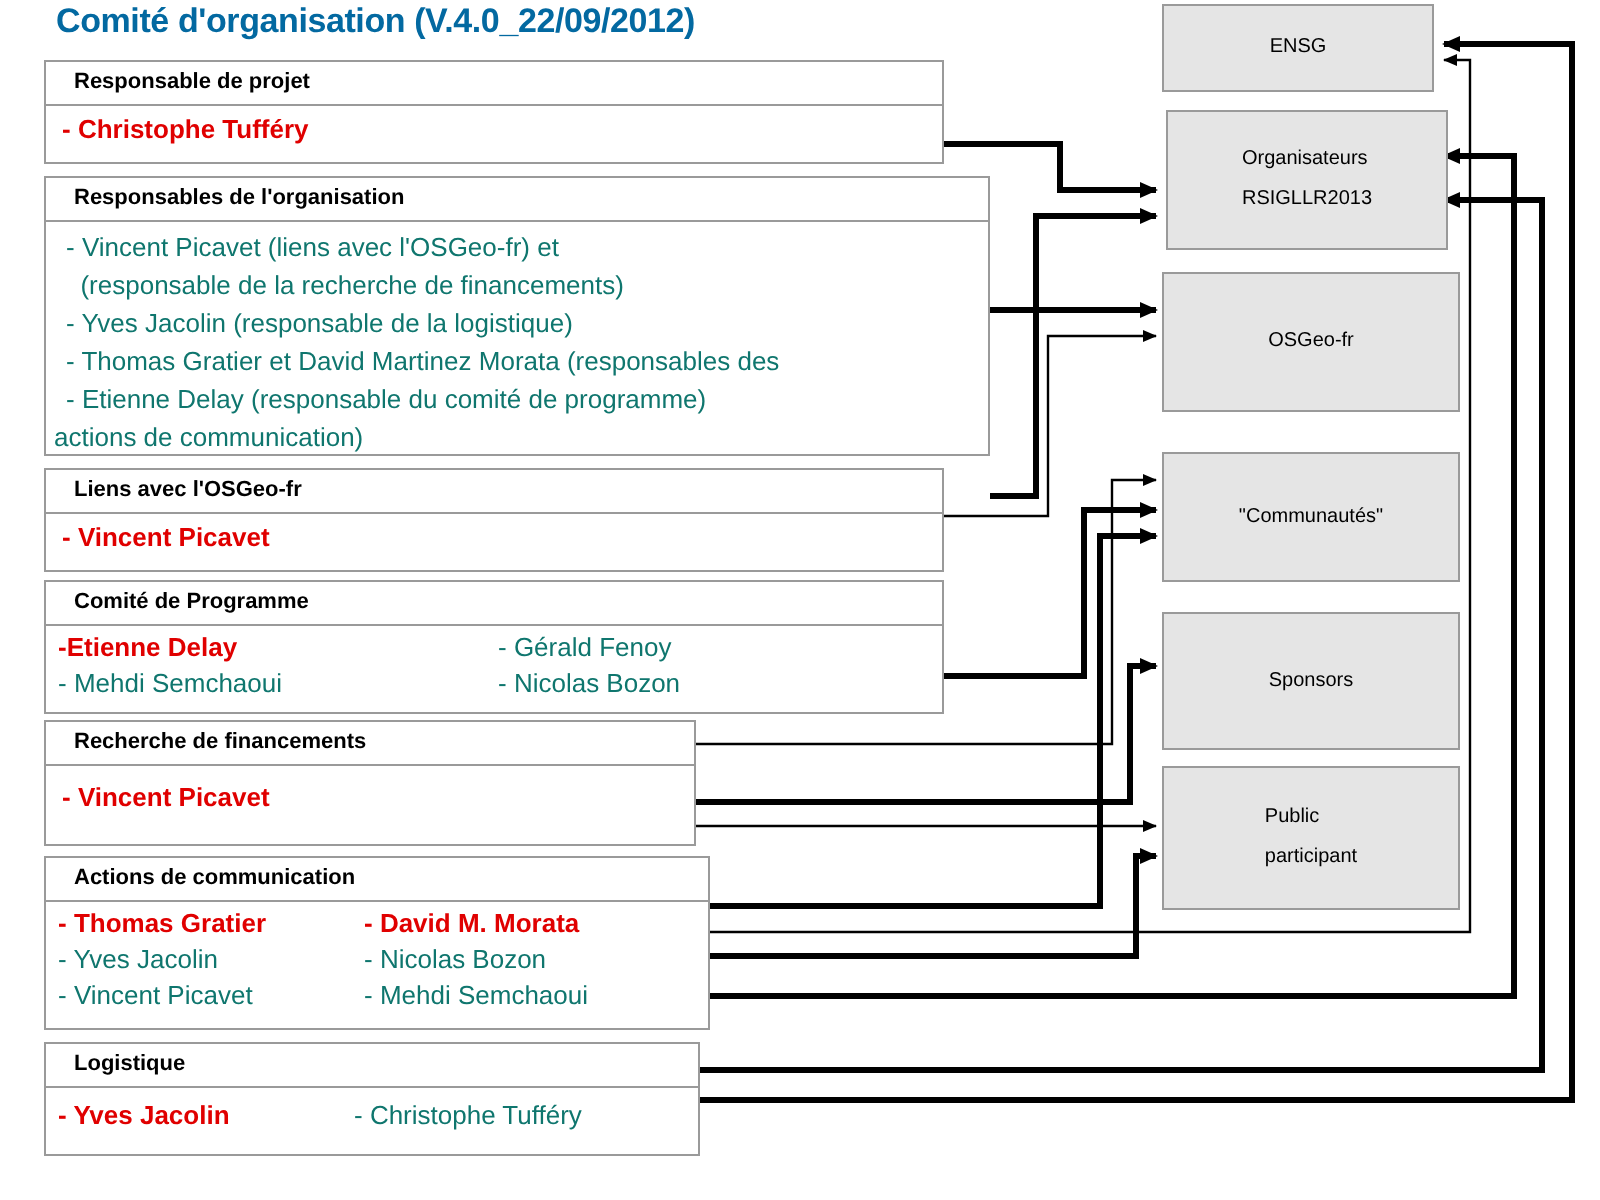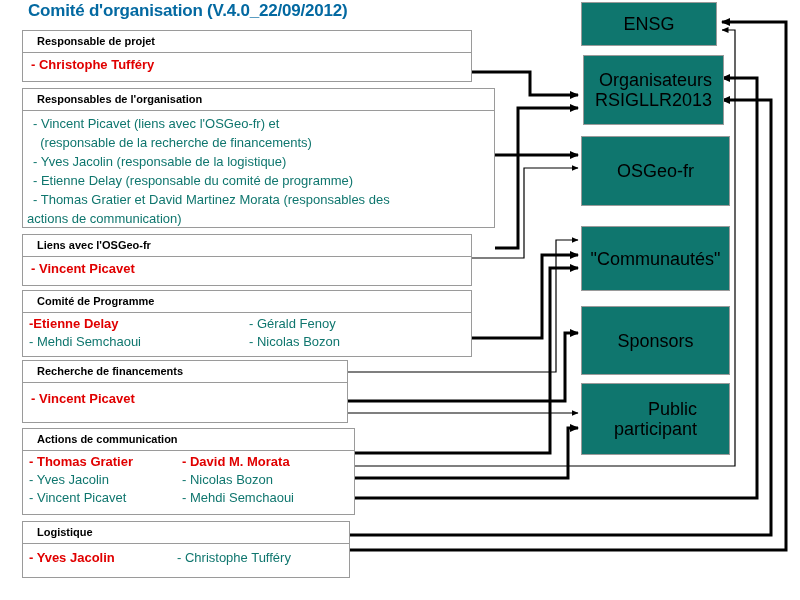--- a/index.html
+++ b/index.html
@@ -67,26 +67,26 @@
   }
   .cols .c1 { width: 160px; flex: 0 0 160px; }
   .cols .c2 { flex: 1 1 auto; }
   .cols .line { white-space: nowrap; }
 
   
   .rbox {
     position: absolute;
     box-sizing: border-box;
     border: 1px solid #9a9a9a;
-    background: #0f766e;
+    background: #e5e5e5;
     display: flex;
     align-items: center;
     justify-content: center;
-    text-align: right;
-    font-size: 18px;
+    text-align: left;
+    font-size: 10px;
     color: #000000;
     line-height: 20px;
   }
 </style>
 </head>
 <body>
 
 <div id="canvas">
 
   <svg id="wires" viewBox="0 0 800 600">
@@ -140,22 +140,22 @@
       <div class="line red">- Christophe Tufféry</div>
     </div>
   </div>
 
   <div class="panel" style="left:22px; top:88px; width:473px; height:140px;">
     <div class="phead">Responsables de l'organisation</div>
     <div class="pbody" style="padding-left:10px; line-height:19px;">
       <div class="line plain">- Vincent Picavet (liens avec l'OSGeo-fr) et</div>
       <div class="line plain" style="white-space:pre;">  (responsable de la recherche de financements)</div>
       <div class="line plain">- Yves Jacolin (responsable de la logistique)</div>
+      <div class="line plain">- Thomas Gratier et David Martinez Morata (responsables des</div>
       <div class="line plain">- Etienne Delay (responsable du comité de programme)</div>
-      <div class="line plain">- Thomas Gratier et David Martinez Morata (responsables des</div>
       <div class="line plain" style="margin-left:-6px;">actions de communication)</div>
     </div>
   </div>
 
   <div class="panel" style="left:22px; top:234px; width:450px; height:52px;">
     <div class="phead">Liens avec l'OSGeo-fr</div>
     <div class="pbody">
       <div class="line red">- Vincent Picavet</div>
     </div>
   </div>

